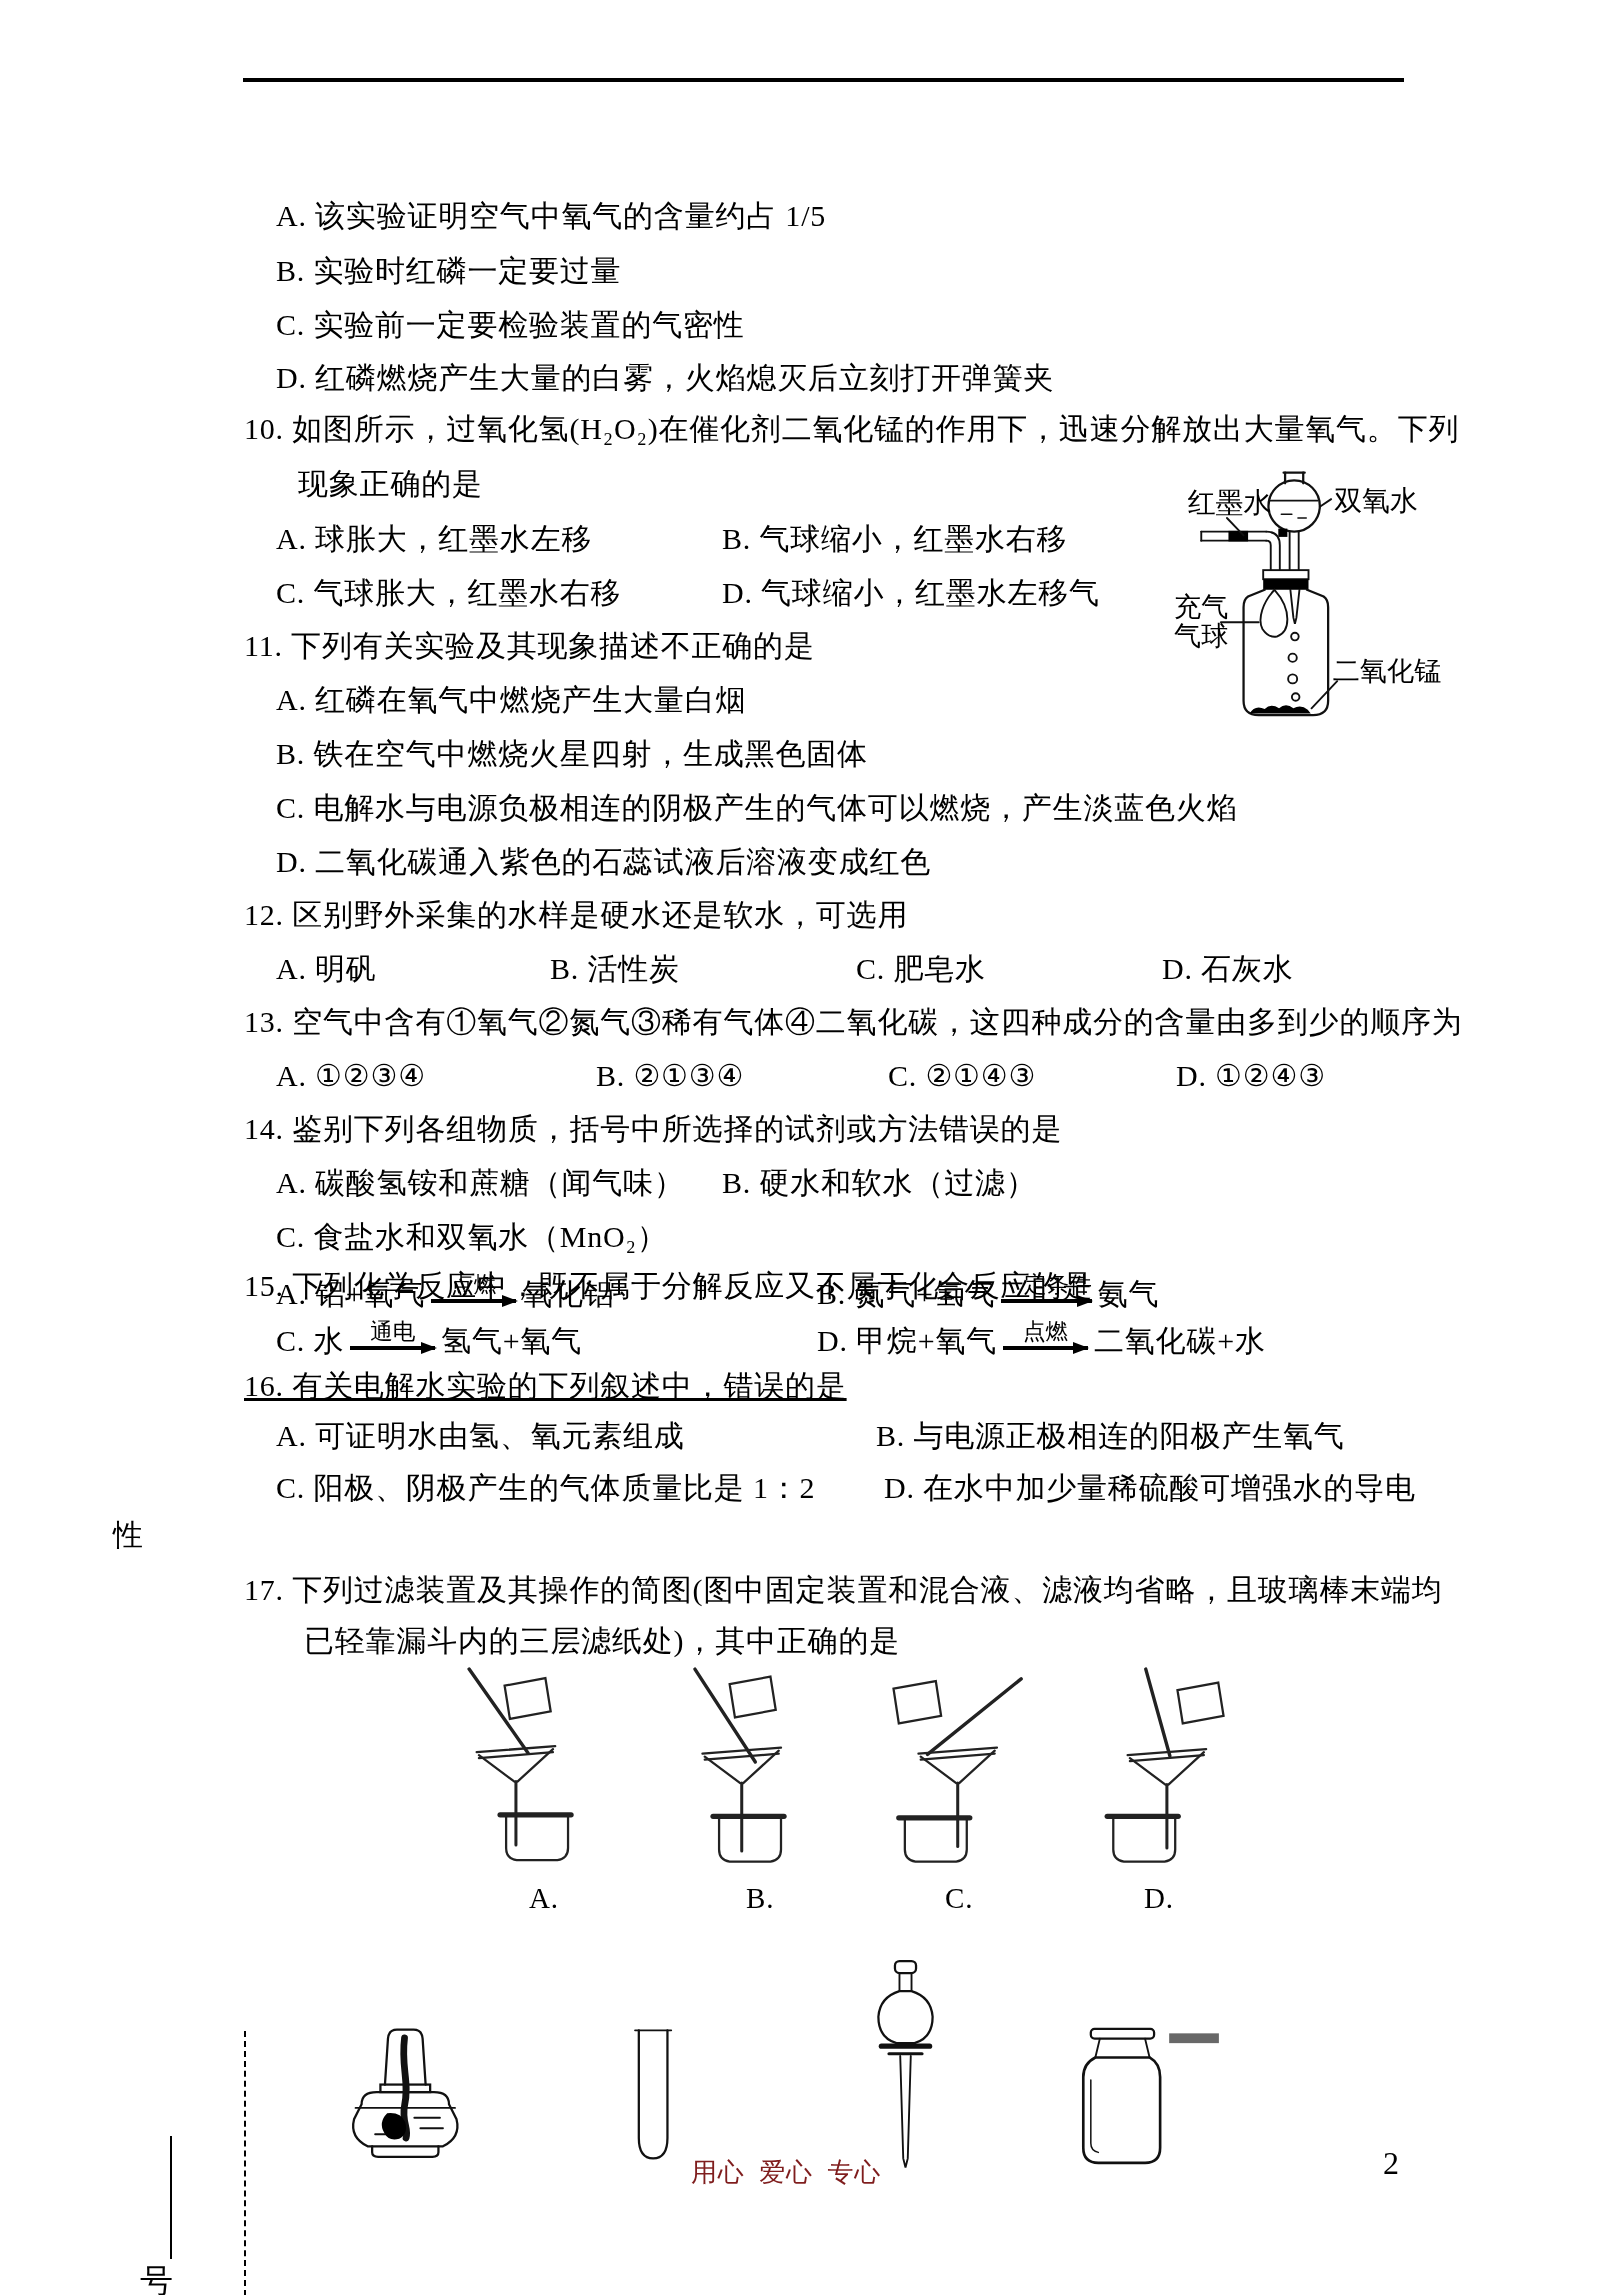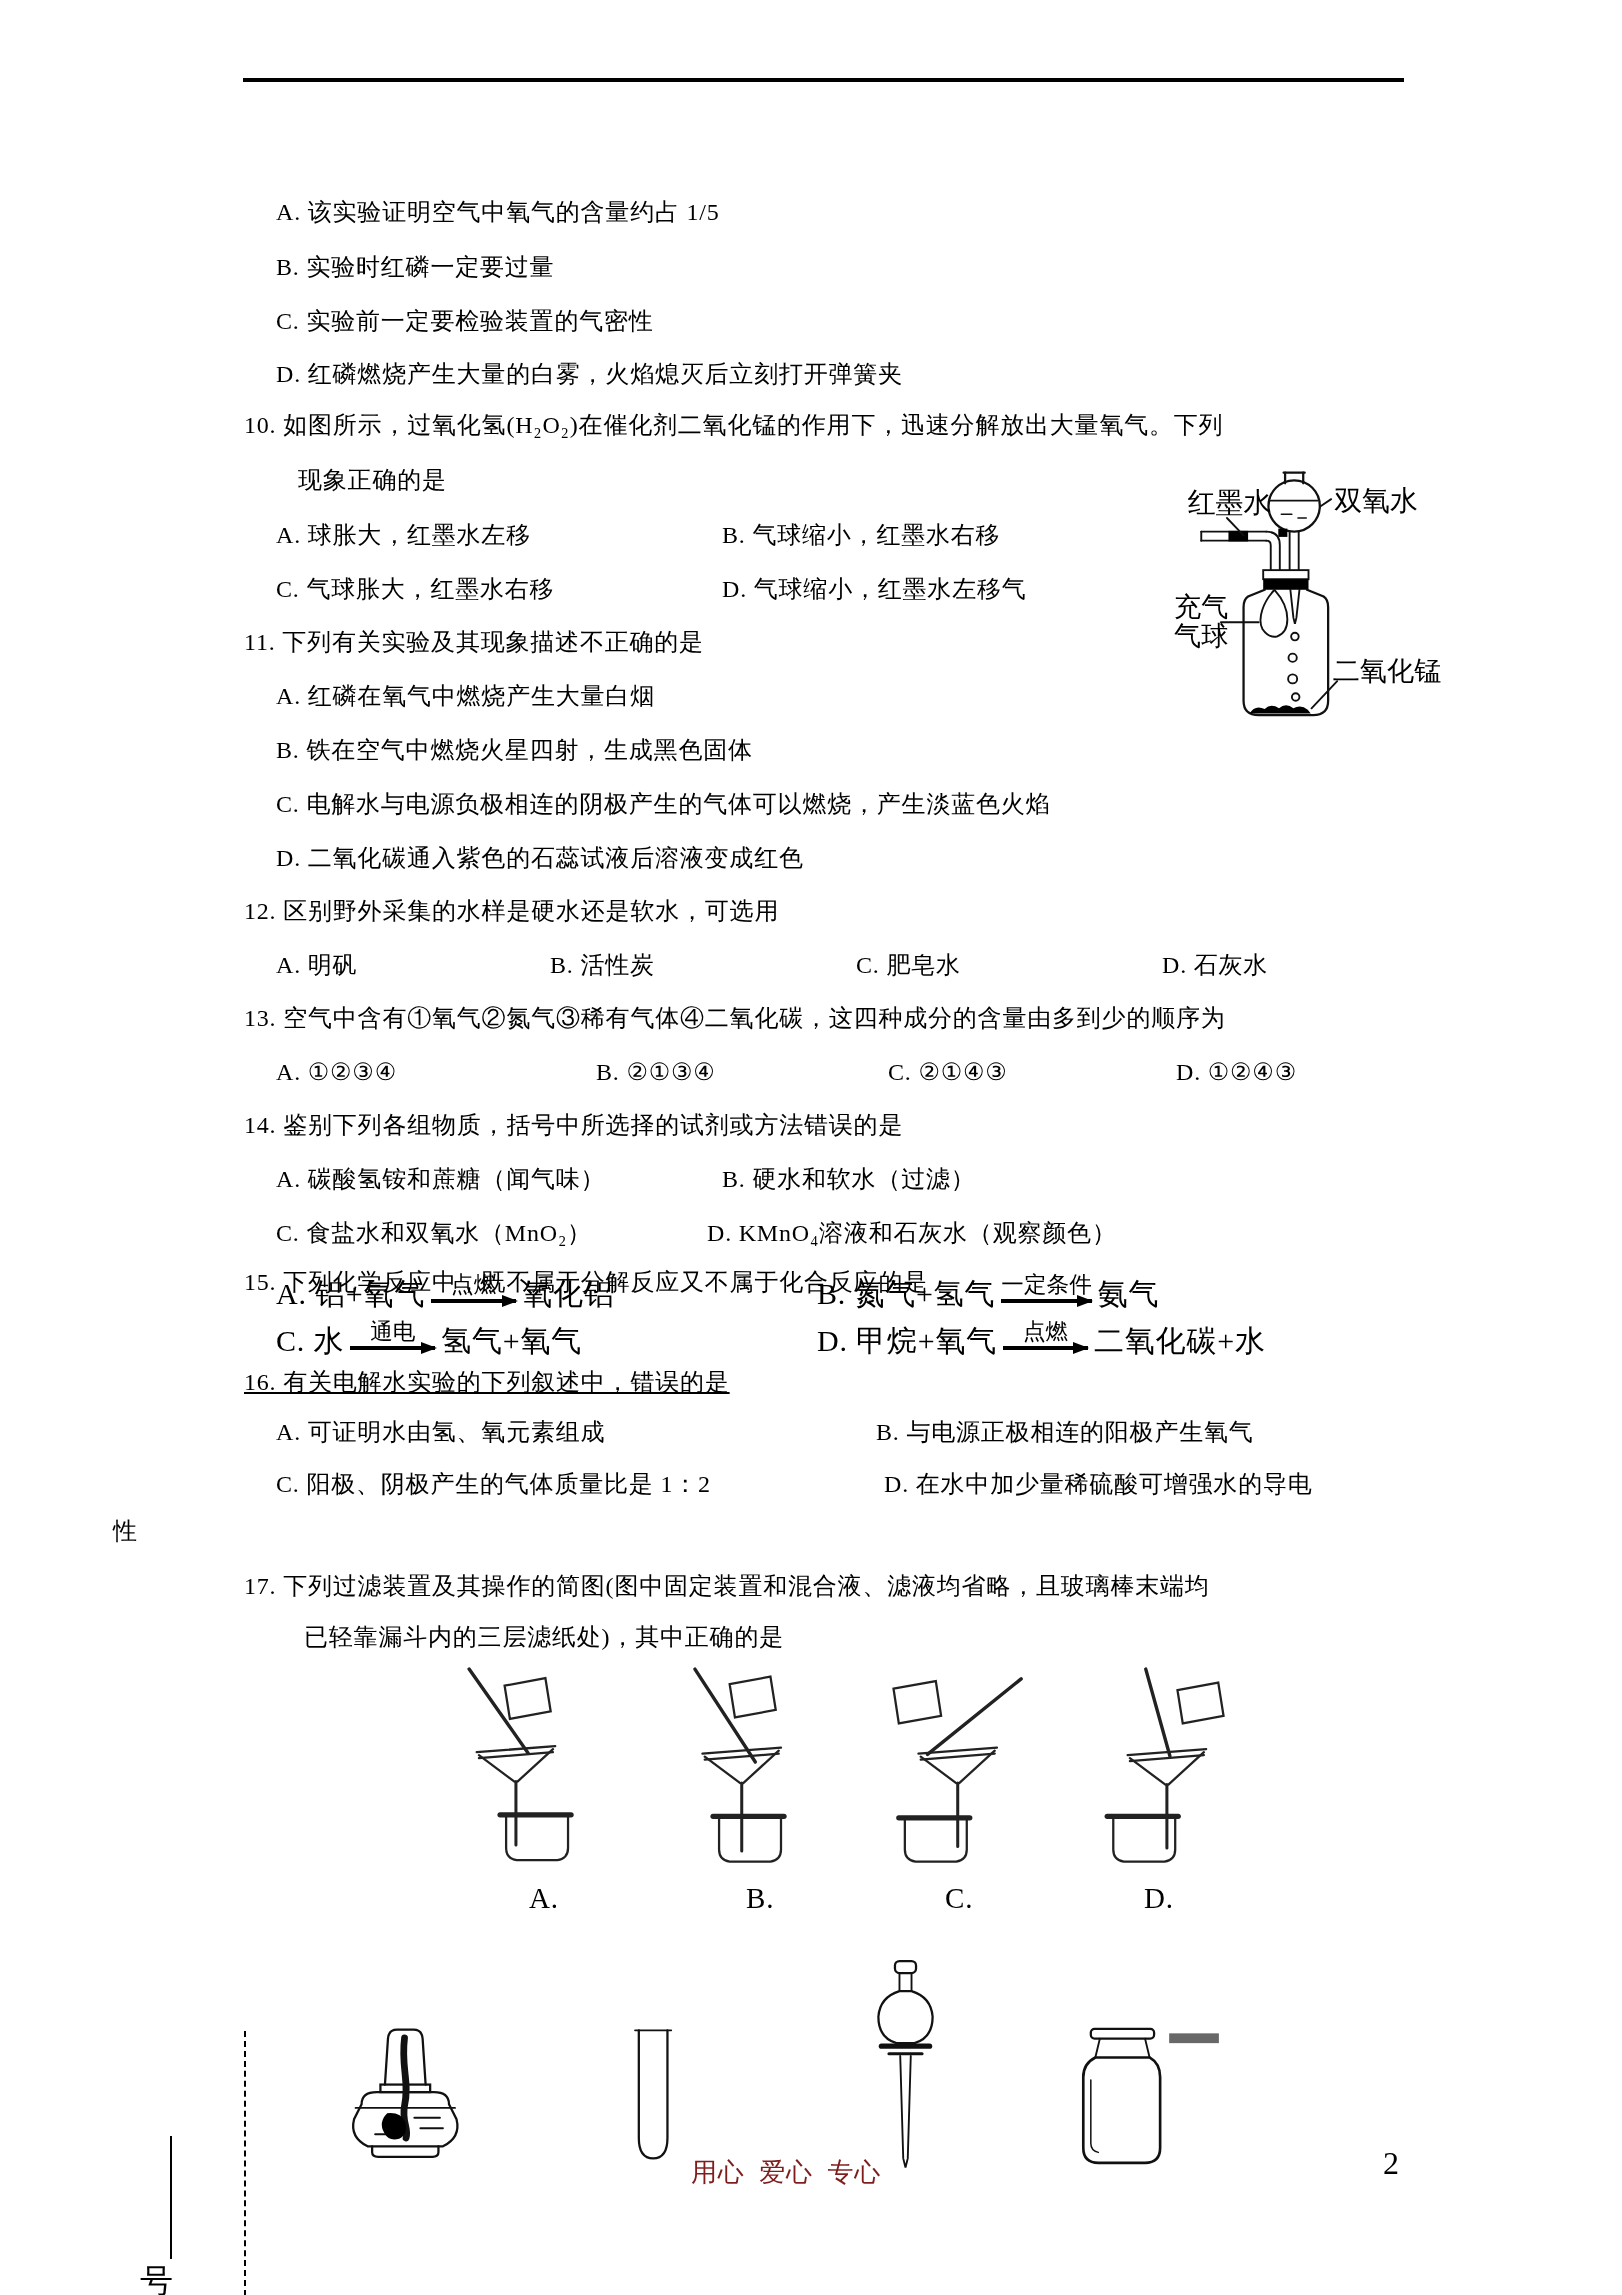--- a/index.html
+++ b/index.html
@@ -1,21 +1,21 @@
 <!DOCTYPE html>
 <html style="font-size:12px"><head>
 <meta charset="utf-8">
 <style>
   html,body{margin:0;padding:0;background:#e8e8e8;}
   .page{
     position:relative;width:1623px;height:2295px;background:#ffffff;
     font-family:"Liberation Serif","DejaVu Serif",serif;color:#000;
     overflow:hidden;margin:0 auto;
   }
-  .t{position:absolute;font-size:24px;line-height:1.2;white-space:pre;letter-spacing:0.8px;}
+  .t{position:absolute;font-size:30px;line-height:1.2;white-space:pre;letter-spacing:0.8px;}
   .rule{position:absolute;background:#000;}
   .dashed-line{position:absolute;border-left:2.3px dashed #000;width:0;}
   .solid-line{position:absolute;width:2.3px;background:#000;}
   .footer-motto{color:#7f1d1d;font-size:26px;}
   .page-num{font-size:32px;}
   .margin-char{font-size:33px;}
   
   .rxn{position:absolute;display:flex;align-items:flex-end;font-size:30px;line-height:1.2;white-space:pre;letter-spacing:0.8px;}
   .rxn-arrow{display:flex;flex-direction:column;align-items:center;margin:0 6px;justify-content:flex-end;}
   .rxn-cond{font-size:22.6px;line-height:1;margin-bottom:2.3px;letter-spacing:0;}
@@ -111,21 +111,20 @@
   <div class="t" style="left:244px;top:1004px;">13. 空气中含有①氧气②氮气③稀有气体④二氧化碳，这四种成分的含量由多到少的顺序为</div>
   <div class="t" style="left:276px;top:1058px;">A. ①②③④</div>
   <div class="t" style="left:596px;top:1058px;">B. ②①③④</div>
   <div class="t" style="left:888px;top:1058px;">C. ②①④③</div>
   <div class="t" style="left:1176px;top:1058px;">D. ①②④③</div>
 
   <div class="t" style="left:244px;top:1111px;">14. 鉴别下列各组物质，括号中所选择的试剂或方法错误的是</div>
   <div class="t" style="left:276px;top:1165px;">A. 碳酸氢铵和蔗糖（闻气味）</div>
   <div class="t" style="left:722px;top:1165px;">B. 硬水和软水（过滤）</div>
   <div class="t" style="left:276px;top:1219px;">C. 食盐水和双氧水（MnO₂）</div>
-  <div class="t" style="left:707px;top:1219px;">D. KMnO₄溶液和石灰水（观察颜色）</div>
 
   <div class="t" style="left:244px;top:1268px;">15. 下列化学反应中，既不属于分解反应又不属于化合反应的是</div>
 
   <div class="rxn" style="left:276px;top:1274px;">
     <span>A. 铝+氧气</span>
     <span class="rxn-arrow">
       <span class="rxn-cond">点燃</span>
       <span class="rxn-shaft"></span>
     </span>
     <span>氧化铝</span>

